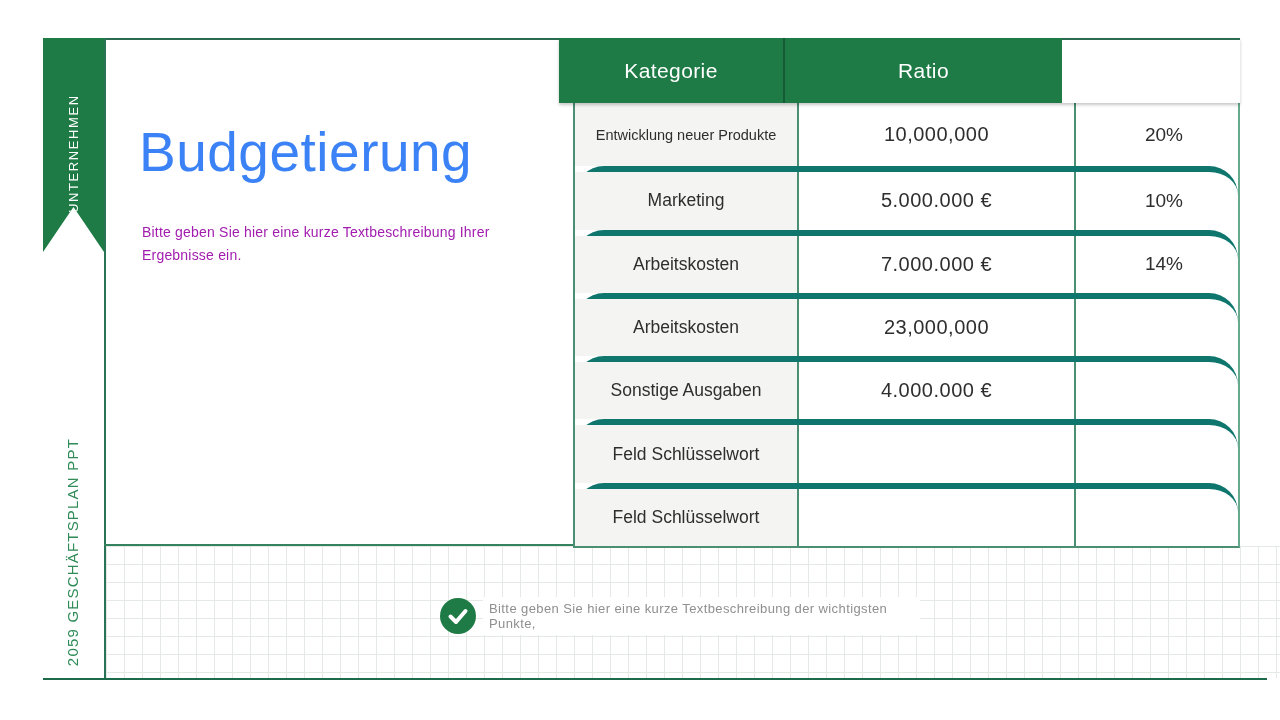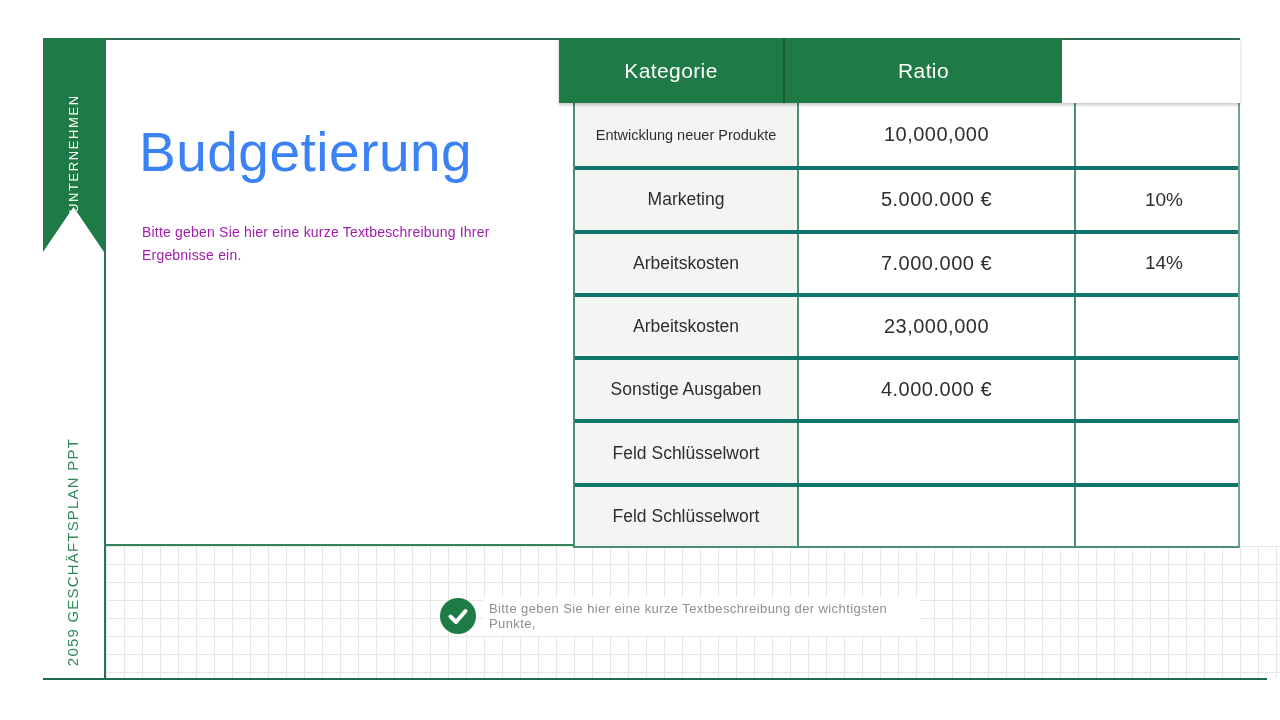--- a/index.html
+++ b/index.html
@@ -47,21 +47,21 @@
   .thead { display:grid; grid-template-columns:226px 277px 178px; height:65px;
     position:relative; z-index:2; box-shadow:0 2px 3px rgba(0,0,0,0.22); }
   .th { background:#1e7b45; color:#ffffff; font-size:21px; letter-spacing:0.4px;
     display:flex; align-items:center; justify-content:center; box-sizing:border-box; }
   .th-1 { border-right:2px solid #145c33; }
   .th-2 { border-right:2px solid #ffffff; }
   .tbody { border-left:2px solid #4a8f72; border-right:2px solid #67a98d;
     border-bottom:2px solid #4a8f72; box-sizing:border-box; background:#ffffff;margin-left:14px; }
   .tr { display:grid; grid-template-columns:224px 277px 176px; height:63.3px;
     box-sizing:border-box; }
-  .tr + .tr { border-top:4px solid #0f766e; }
+  .tr + .tr { border-top:6px solid #0f766e;border-radius:29px; }
   .td { display:flex; align-items:center; justify-content:center;
     box-sizing:border-box; color:#2e2e2e; }
   .td-cat { background:#f4f4f2; border-right:2px solid #4a8f72; font-size:17.5px; }
   .td-cat.small { font-size:14.5px; }
   .td-amt { border-right:2px solid #4a8f72; font-size:20px; letter-spacing:0.5px; }
   .td-ratio { font-size:19px; }
 
   
   .gridarea {
     left:106px; top:546px; width:1174px; height:132px;
@@ -100,20 +100,21 @@
 
   <div class="abs table">
     <div class="thead">
       <div class="th th-1">Kategorie</div>
       <div class="th th-3">Ratio</div>
     </div>
     <div class="tbody">
   <div class="tr">
     <div class="td td-cat small">Entwicklung neuer Produkte</div>
     <div class="td td-amt">10,000,000</div>
+    <div class="td td-ratio">20%</div>
   </div>
 
   <div class="tr">
     <div class="td td-cat">Marketing</div>
     <div class="td td-amt">5.000.000 €</div>
     <div class="td td-ratio">10%</div>
   </div>
 
   <div class="tr">
     <div class="td td-cat">Arbeitskosten</div>

